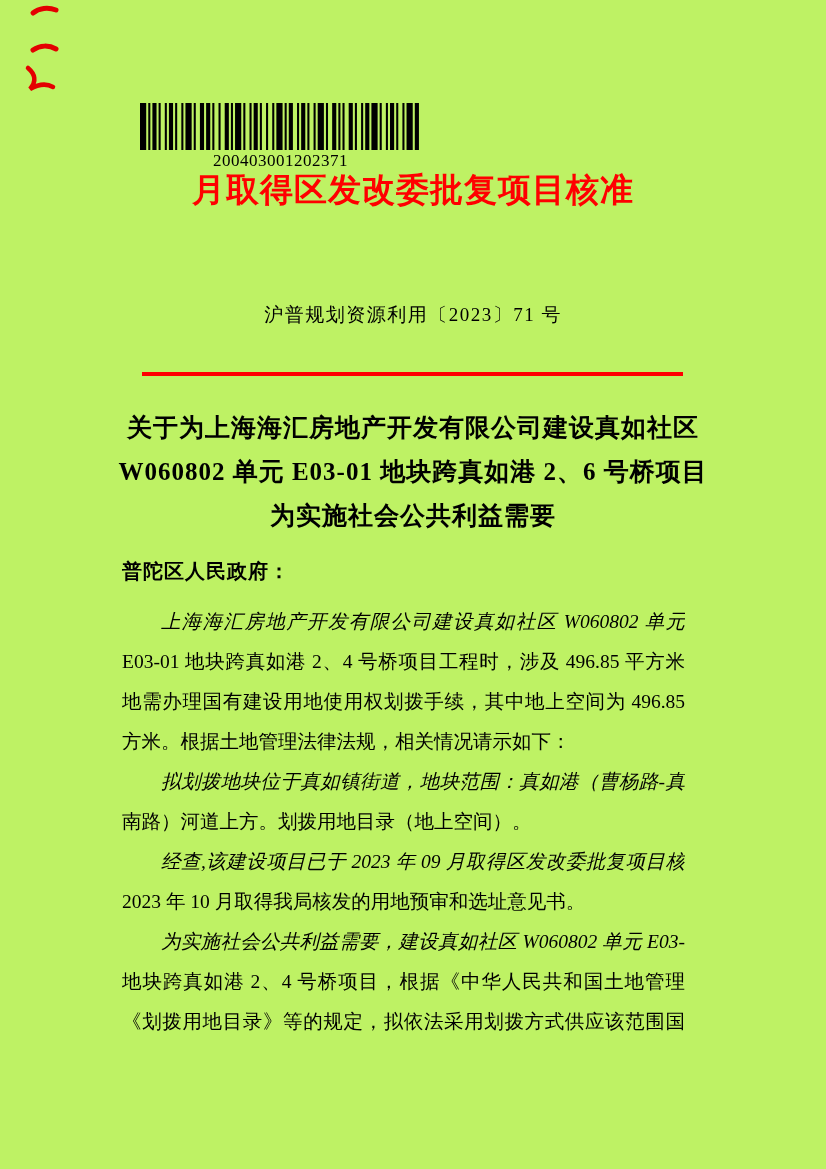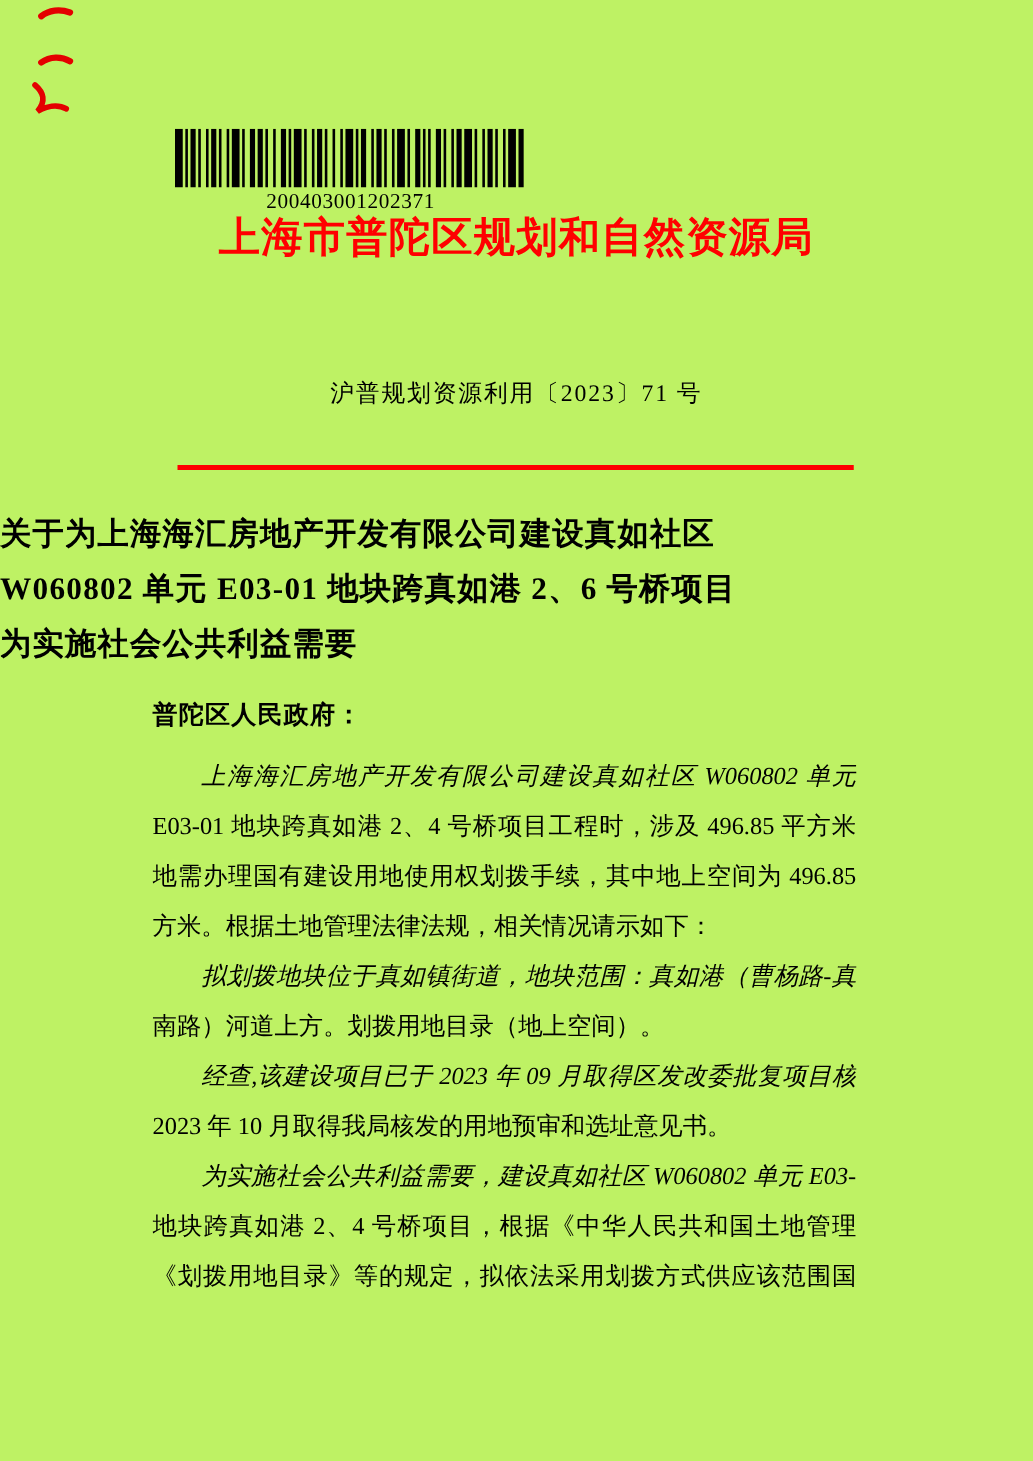--- a/index.html
+++ b/index.html
@@ -42,21 +42,21 @@
   }
   
   .red-rule{
     position:absolute;left:142px;top:372px;
     width:541px;height:4px;
     background:var(--accent-red);
   }
   
   .doc-title{
     position:absolute;left:0;right:0;top:406px;
-    text-align:left;
+    text-align:center;
     font-weight:bold;font-size:25px;letter-spacing:1px;
   }
   .doc-title .t{height:44px;line-height:44px;}
   
   .salutation{
     position:absolute;left:122px;top:558px;
     font-size:20px;font-weight:bold;letter-spacing:1px;
     font-family:"Liberation Sans","DejaVu Sans",sans-serif;
   }
   
@@ -130,21 +130,21 @@
         <rect x="119" y="0" width="1" height="47" fill="#000"></rect>
         <rect x="121" y="0" width="2" height="47" fill="#000"></rect>
         <rect x="124" y="0" width="1" height="47" fill="#000"></rect>
         <rect x="127" y="0" width="1" height="47" fill="#000"></rect>
         <rect x="129" y="0" width="3" height="47" fill="#000"></rect>
         <rect x="133" y="0" width="2" height="47" fill="#000"></rect>
       </svg>
     <div class="barcode-num">200403001202371</div>
   </div>
 
-  <div class="org-title">上海市普陀区规划和自然资源局</div>
+  <div class="org-title">月取得区发改委批复项目核准</div>
 
   <div class="doc-no">沪普规划资源利用〔2023〕71 号</div>
 
   <div class="red-rule"></div>
 
   <div class="doc-title">
     <div class="t">关于为上海海汇房地产开发有限公司建设真如社区</div>
     <div class="t">W060802 单元 E03-01 地块跨真如港 2、6 号桥项目</div>
     <div class="t">为实施社会公共利益需要</div>
   </div>

